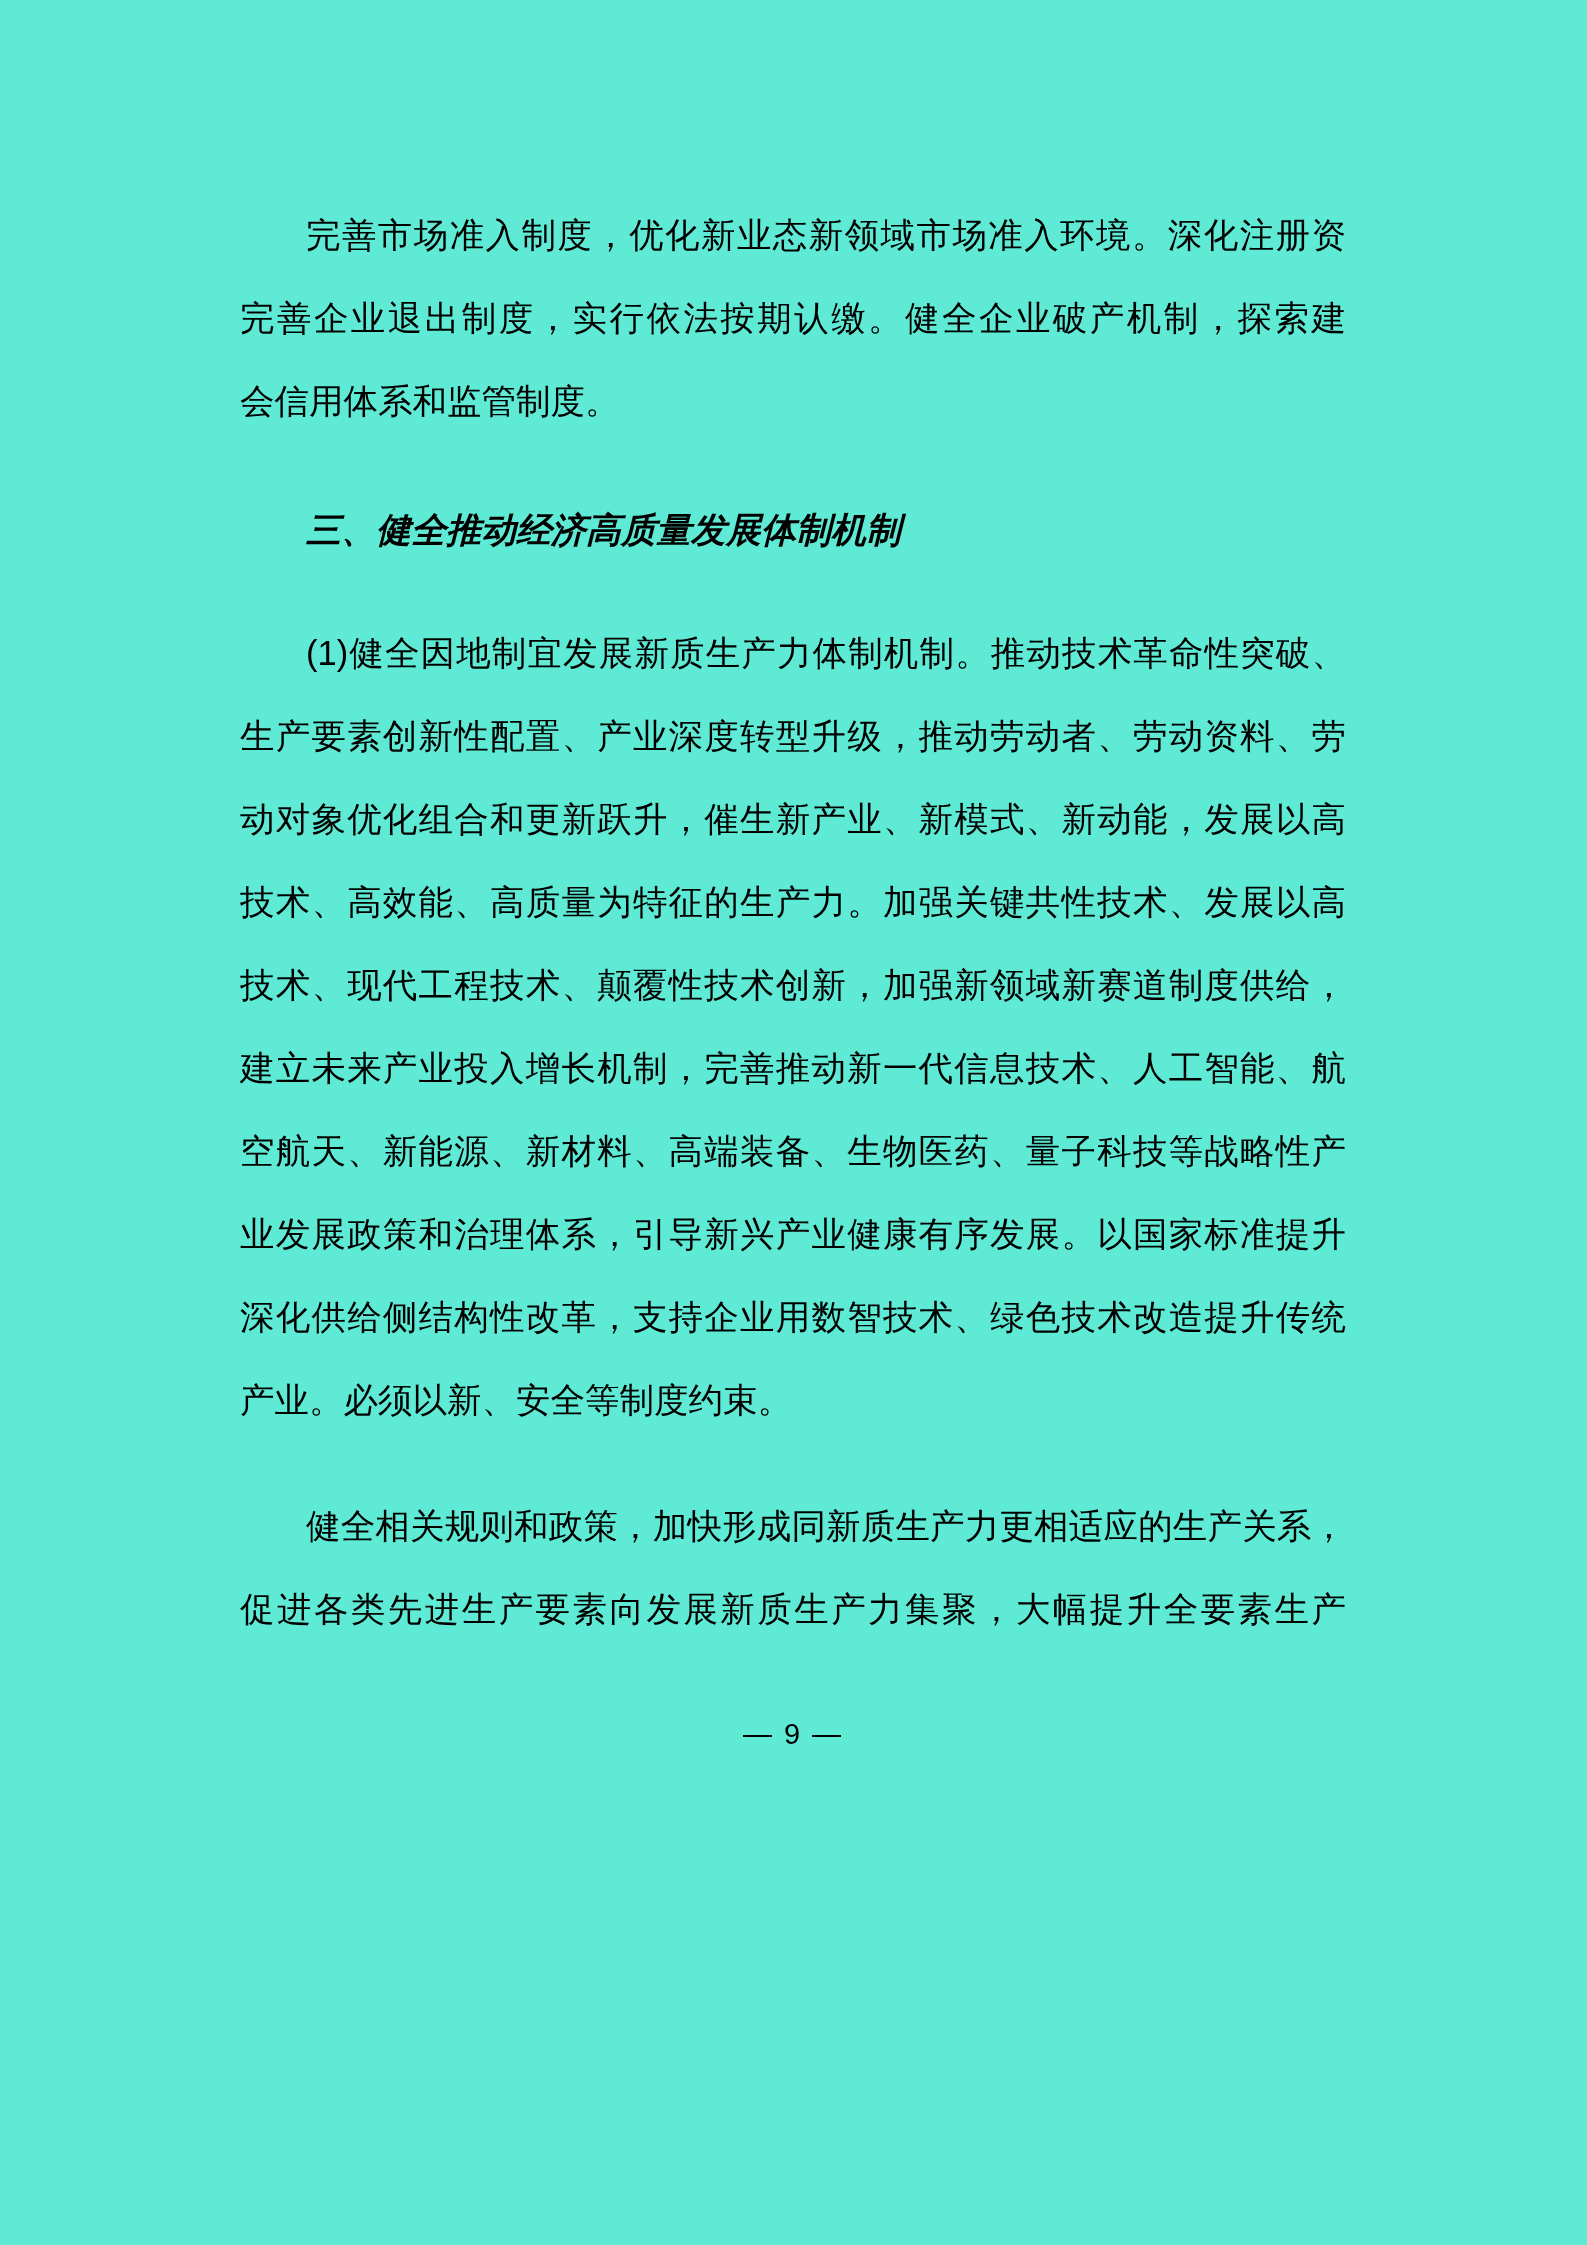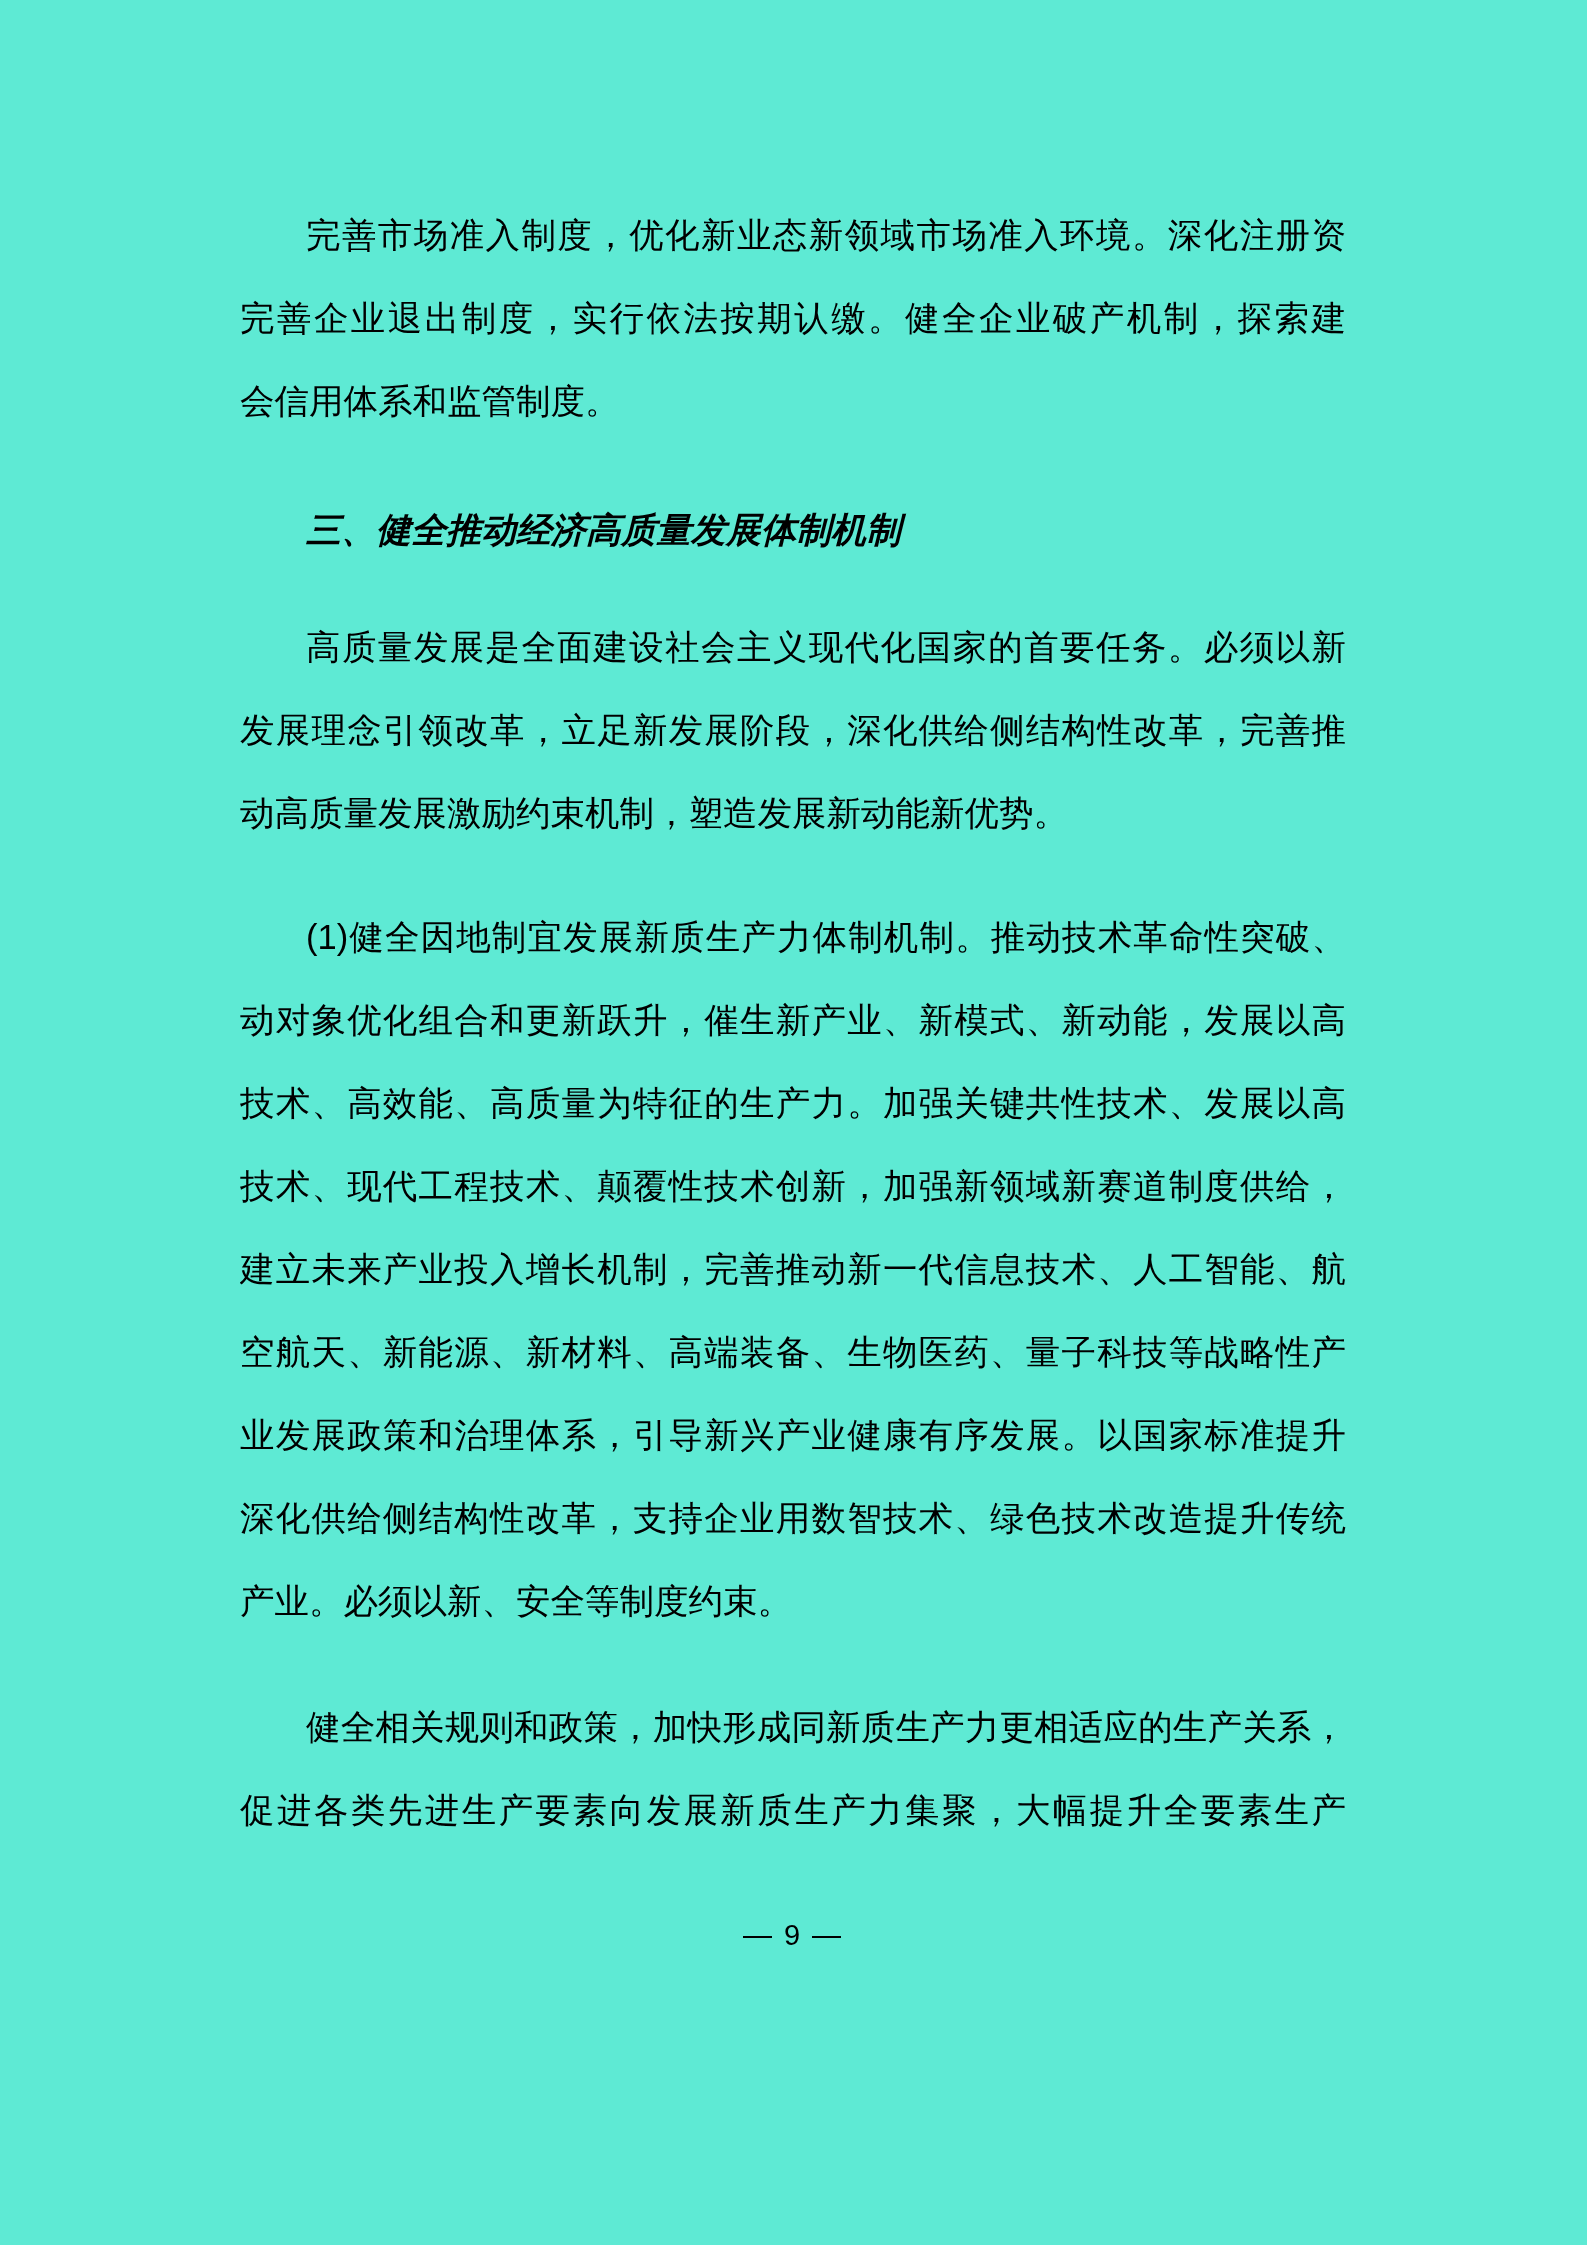--- a/index.html
+++ b/index.html
@@ -72,28 +72,24 @@
   <div class="content">
 
     <div class="para para-1">
       <span class="line indent">完善市场准入制度，优化新业态新领域市场准入环境。深化注册资</span>
       <span class="line">完善企业退出制度，实行依法按期认缴。健全企业破产机制，探索建</span>
       <span class="line para-end">会信用体系和监管制度。</span>
     </div>
 
     <h2 class="heading">三、健全推动经济高质量发展体制机制</h2>
 
-    <div class="para para-2">
-      <span class="line indent">高质量发展是全面建设社会主义现代化国家的首要任务。必须以新</span>
-      <span class="line">发展理念引领改革，立足新发展阶段，深化供给侧结构性改革，完善推</span>
-      <span class="line para-end">动高质量发展激励约束机制，塑造发展新动能新优势。</span>
-    </div>
 
     <div class="para para-3">
       <span class="line indent">(1)健全因地制宜发展新质生产力体制机制。推动技术革命性突破、</span>
+      <span class="line">生产要素创新性配置、产业深度转型升级，推动劳动者、劳动资料、劳</span>
       <span class="line">动对象优化组合和更新跃升，催生新产业、新模式、新动能，发展以高</span>
       <span class="line">技术、高效能、高质量为特征的生产力。加强关键共性技术、发展以高</span>
       <span class="line">技术、现代工程技术、颠覆性技术创新，加强新领域新赛道制度供给，</span>
       <span class="line">建立未来产业投入增长机制，完善推动新一代信息技术、人工智能、航</span>
       <span class="line">空航天、新能源、新材料、高端装备、生物医药、量子科技等战略性产</span>
       <span class="line">业发展政策和治理体系，引导新兴产业健康有序发展。以国家标准提升</span>
       <span class="line">深化供给侧结构性改革，支持企业用数智技术、绿色技术改造提升传统</span>
       <span class="line para-end">产业。必须以新、安全等制度约束。</span>
     </div>
 

